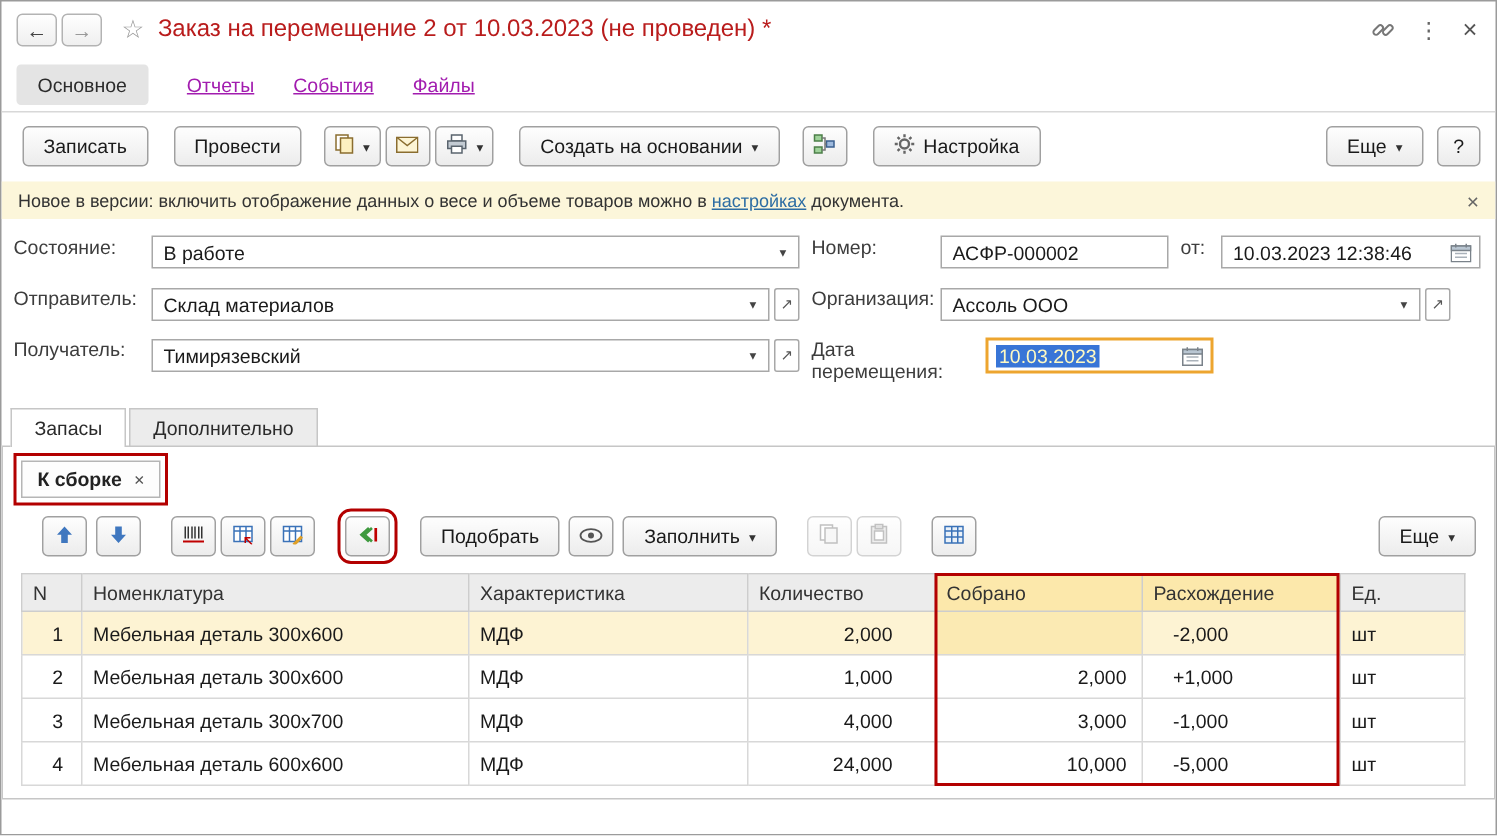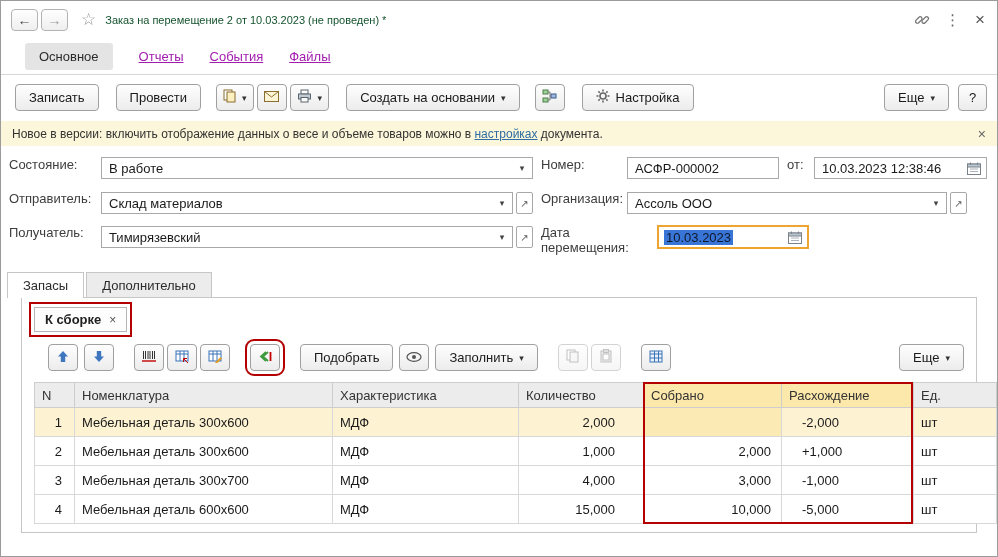--- a/index.html
+++ b/index.html
@@ -6,27 +6,27 @@
   html,body { width:998px; height:557px; }
   body { font-family:"Liberation Sans", sans-serif; font-size:13px; color:#1a1a1a; background:#fff; }
   .window { width:998px; height:557px; border:1px solid #9b9b9b; background:#fff; overflow:hidden; position:relative; }
 
   
   .titlebar { height:37px; display:flex; align-items:center; padding:0 12px 0 10px; gap:3px; }
   .nav-btn { width:27px; height:22px; border:1px solid #b3b3b3; border-radius:4px; background:linear-gradient(#fefefe,#efefef);
              display:flex; align-items:center; justify-content:center; font-size:14px; color:#444; cursor:pointer; }
   .nav-btn.fwd { color:#999; }
   .star { font-size:17px; color:#9a9a9a; margin:0 6px 0 10px; }
-  .doc-title { font-size:11px; color:#14532d; white-space:nowrap; }
+  .doc-title { font-size:16px; color:#b91c1c; white-space:nowrap; }
   .titlebar-right { margin-left:auto; display:flex; gap:15px; align-items:center; }
   .tb-ico { color:#666; font-size:15px; cursor:pointer; display:flex; align-items:center; }
   .tb-close { font-size:17px; color:#555; }
 
   
-  .navrow { height:37px; display:flex; align-items:center; gap:26px; padding:0 24px; border-bottom:1px solid #d8d8d8; }
+  .navrow { height:37px; display:flex; align-items:center; gap:26px; padding:0 10px; border-bottom:1px solid #d8d8d8; }
   .nav-active { background:#e4e4e4; border-radius:3px; padding:6px 14px; color:#2b2b2b; }
   .nav-link { color:#a21caf; text-decoration:underline; cursor:pointer; }
 
   
   .toolbar { display:flex; align-items:center; padding:9px 10px 10px 8px; gap:7px; }
   .btn { height:27px; border:1px solid #a0a0a0; border-radius:4px; background:linear-gradient(#fefefe,#ececec);
          padding:0 13px; display:inline-flex; align-items:center; gap:6px; font-size:13px; color:#1a1a1a; cursor:pointer; white-space:nowrap; }
   .btn-primary { background:linear-gradient(#ffe24a,#ffd218); border-color:#cda400; font-weight:700; }
   .btn-icon { padding:0; width:30px; justify-content:center; }
   .btn-split { padding:0 6px; }
@@ -56,29 +56,29 @@
   .w-main { width:432px; flex:none; }
   .ref { display:flex; flex:none; align-items:center; }
   .ref .field { flex:1; }
   .open-btn { width:17px; height:22px; border:1px solid #a8a8a8; border-radius:2px; margin-left:3px; background:#fff;
               display:flex; align-items:center; justify-content:center; color:#555; font-size:10px; cursor:pointer; flex:none; }
   .w-num { width:152px; flex:none; }
   .f-grow { flex:1; }
   .org-field { flex:1; margin-right:20px; }
   .cal-btn { width:20px; height:20px; display:flex; align-items:center; justify-content:center; cursor:pointer; flex:none; }
   .date-field { width:152px; flex:none; border:2px solid #eda52f; height:24px; display:flex; align-items:center; padding:0 2px 0 5px; background:#fff; }
-  .sel-text { background:#3875d7; color:#0f172a; padding:0 2px; white-space:nowrap; }
+  .sel-text { background:#3875d7; color:#fef9c3; padding:0 2px; white-space:nowrap; }
 
   
   .tabs2 { display:flex; align-items:flex-end; margin:8px 6px 0; }
   .tab { height:26px; padding:0 15px; display:flex; align-items:center; border:1px solid #c6c6c6; border-bottom:none;
          position:relative; z-index:2; margin-bottom:-1px; margin-right:2px; cursor:pointer; color:#2b2b2b;margin-top:13px; }
   .tab.active { background:#fff; }
   .tab.inactive { background:#ececec; border-bottom:1px solid #c6c6c6;text-align:center; }
-  .panel { margin:0 20px; border:1px solid #c6c6c6; height:236px; background:#fff; position:relative; }
+  .panel { margin:0 0; border:1px solid #c6c6c6; height:236px; background:#fff; position:relative; }
 
   .chip-row { padding:9px 0 0 12px; }
   .chip { display:inline-flex; align-items:center; gap:8px; border:1px solid #b5b5b5; background:#fdfdfd;
           padding:4px 10px; font-weight:700; color:#222; cursor:pointer;
           outline:2px solid #b30000; outline-offset:3px; }
   .chip-x { font-weight:400; color:#555; font-size:12px; }
 
   .gridbar { display:flex; align-items:center; gap:6px; padding:12px 12px 0 12px; }
   .gb-gap { width:8px; flex:none; }
   .annotated { outline:2px solid #b30000; outline-offset:3px; }
@@ -426,21 +426,21 @@
             <td>МДФ</td>
             <td class="c-qty">4,000</td>
             <td class="c-col">3,000</td>
             <td class="c-diff">-1,000</td>
             <td>шт</td>
           </tr>
           <tr>
             <td class="c-n">4</td>
             <td>Мебельная деталь 600х600</td>
             <td>МДФ</td>
-            <td class="c-qty">15,000</td>
+            <td class="c-qty">24,000</td>
             <td class="c-col">10,000</td>
             <td class="c-diff">-5,000</td>
             <td>шт</td>
           </tr>
         </tbody>
       </table>
       <div class="red-box"></div>
     </div>
 
   </div>

